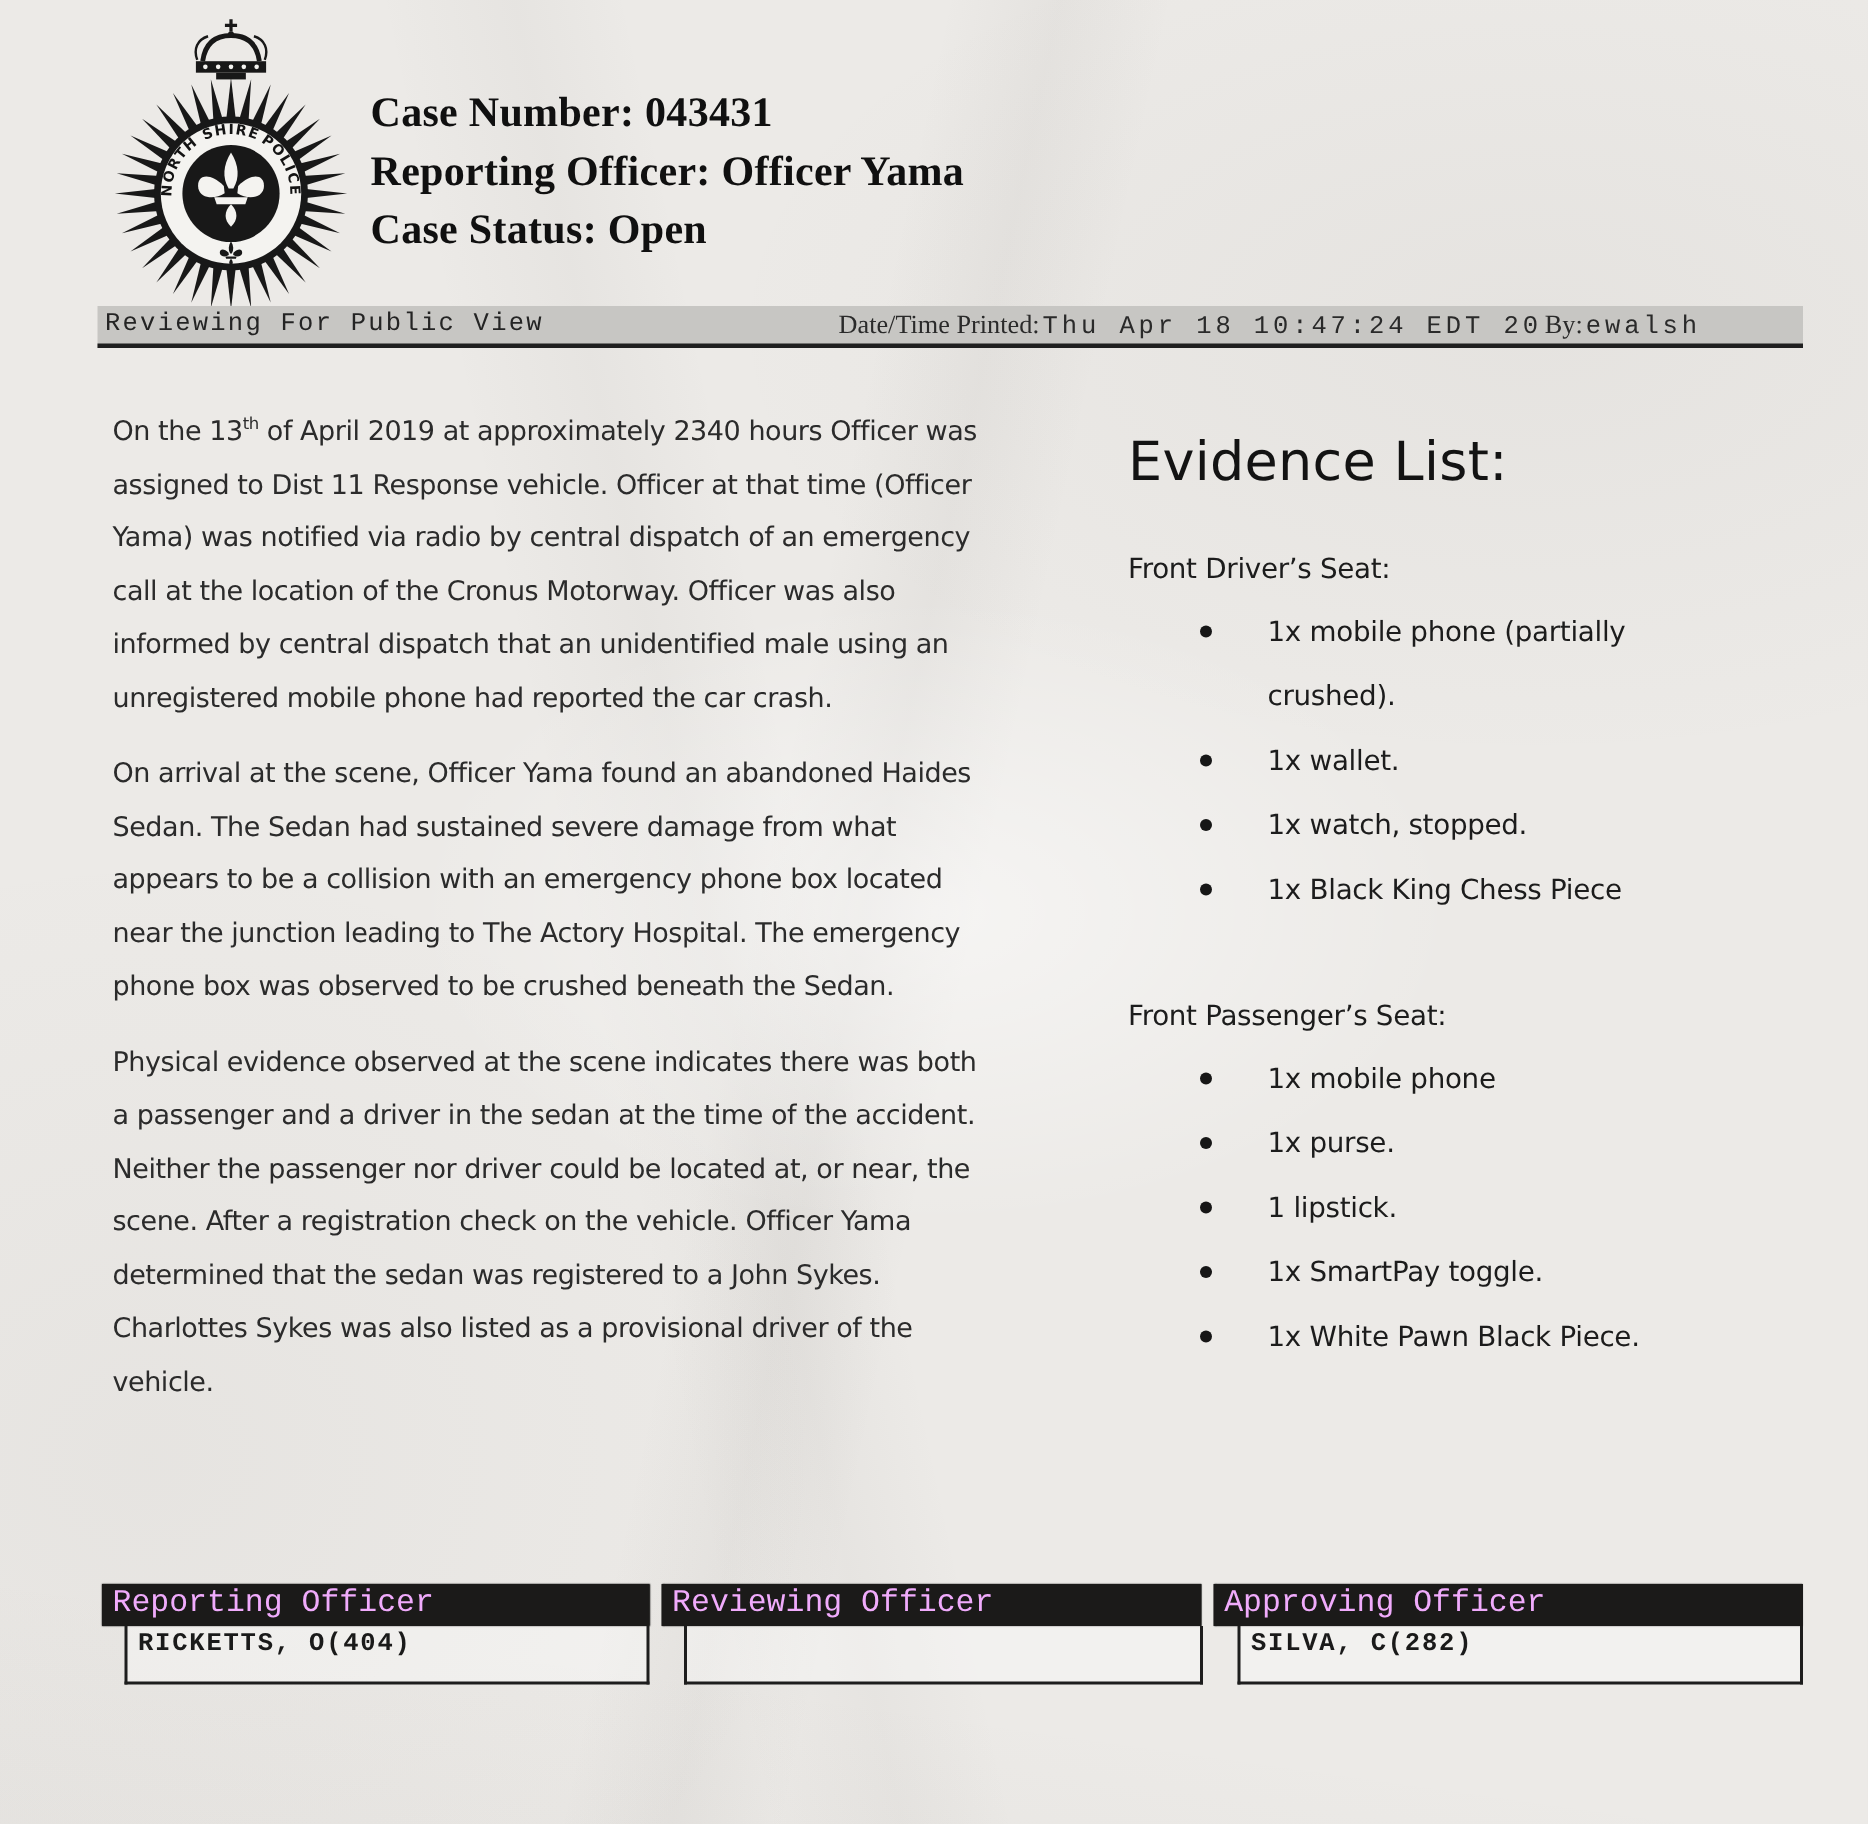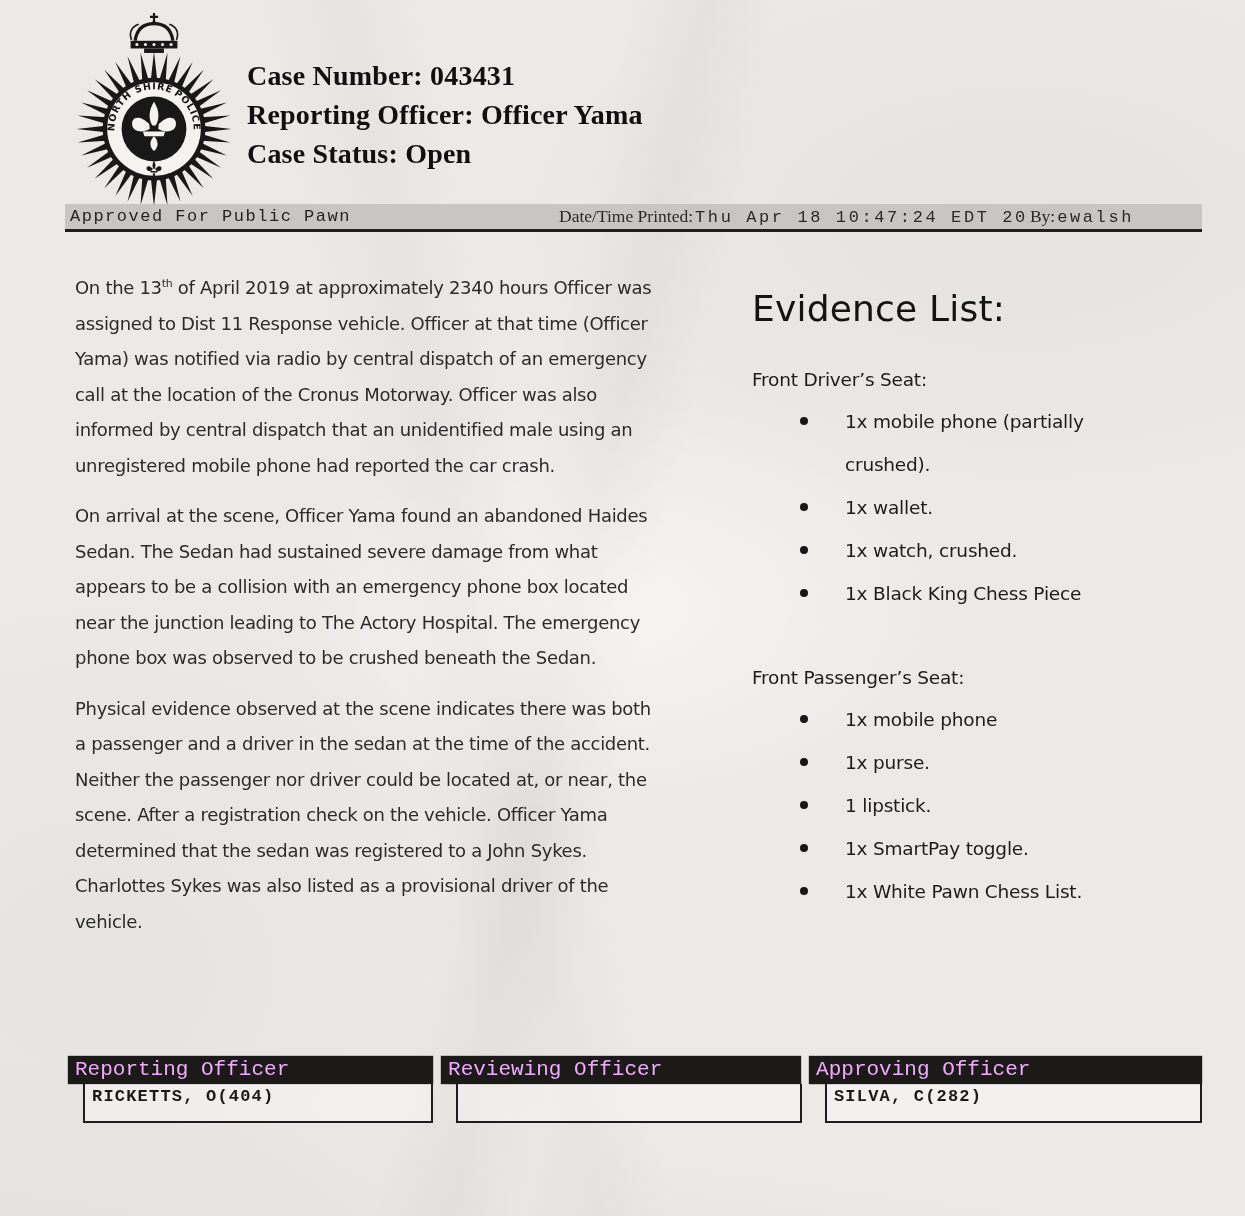--- a/index.html
+++ b/index.html
@@ -183,51 +183,51 @@
     </g>
   </svg>
 
   <header class="case-header">
     <div><span>Case Number:</span> <span>043431</span></div>
     <div><span>Reporting Officer:</span> <span>Officer Yama</span></div>
     <div><span>Case Status:</span> <span>Open</span></div>
   </header>
 
   <div class="approval-bar">
-    <span class="approved-text mono">Approved For Public Pawn</span>
+    <span class="approved-text mono">Reviewing For Public View</span>
     <span class="printed-group"><span class="serif">Date/Time Printed:</span><span class="mono">Thu Apr 18 10:47:24 EDT 20</span><span class="serif">By:</span><span class="mono">ewalsh</span></span>
   </div>
 
   <main class="report-body">
     <p><span>On the 13</span><sup>th</sup><span> of April 2019 at approximately 2340 hours Officer was assigned to Dist 11 Response vehicle. Officer at that time (Officer Yama) was notified via radio by central dispatch of an emergency call at the location of the Cronus Motorway. Officer was also informed by central dispatch that an unidentified male using an unregistered mobile phone had reported the car crash.</span></p>
     <p>On arrival at the scene, Officer Yama found an abandoned Haides Sedan. The Sedan had sustained severe damage from what appears to be a collision with an emergency phone box located near the junction leading to The Actory Hospital. The emergency phone box was observed to be crushed beneath the Sedan.</p>
     <p>Physical evidence observed at the scene indicates there was both a passenger and a driver in the sedan at the time of the accident. Neither the passenger nor driver could be located at, or near, the scene. After a registration check on the vehicle. Officer Yama determined that the sedan was registered to a John Sykes. Charlottes Sykes was also listed as a provisional driver of the vehicle.</p>
   </main>
 
   <aside class="evidence">
     <h2 class="evidence-title">Evidence List:</h2>
 
     <section class="evidence-section">
       <h3 class="evidence-heading">Front Driver’s Seat:</h3>
       <ul>
         <li>1x mobile phone (partially crushed).</li>
         <li>1x wallet.</li>
-        <li>1x watch, crushed.</li>
+        <li>1x watch, stopped.</li>
         <li>1x Black King Chess Piece</li>
       </ul>
     </section>
 
     <section class="evidence-section">
       <h3 class="evidence-heading">Front Passenger’s Seat:</h3>
       <ul>
         <li>1x mobile phone</li>
         <li>1x purse.</li>
         <li>1 lipstick.</li>
         <li>1x SmartPay toggle.</li>
-        <li>1x White Pawn Chess List.</li>
+        <li>1x White Pawn Black Piece.</li>
       </ul>
     </section>
   </aside>
 
   <div class="sig-table">
     <div class="sig-row sig-head">
       <div class="sig-cell c1">Reporting Officer</div>
       <div class="sig-cell c2">Reviewing Officer</div>
       <div class="sig-cell c3">Approving Officer</div>
     </div>

